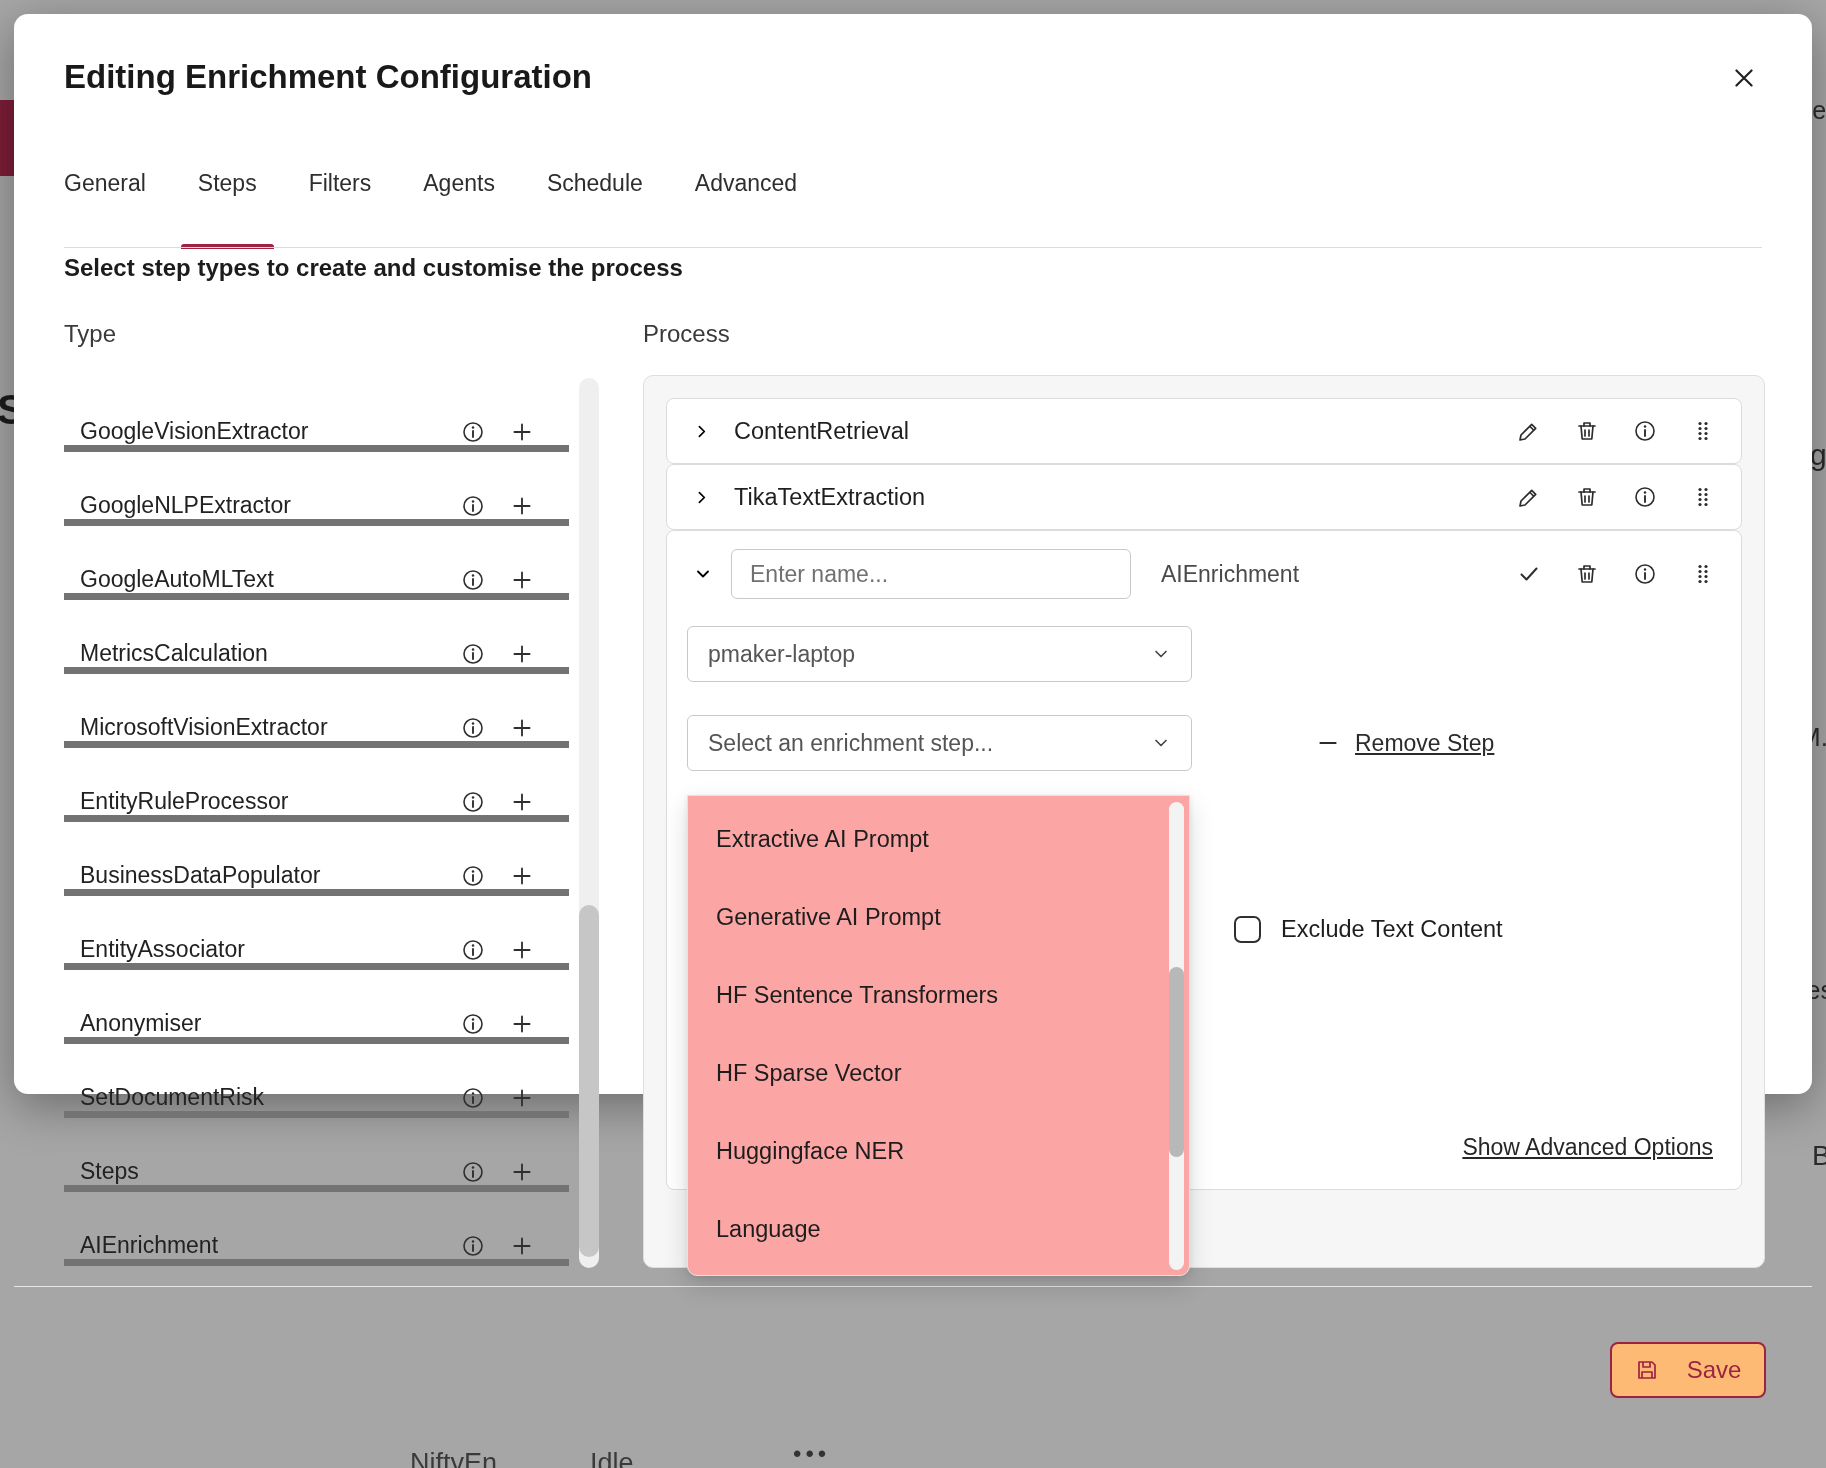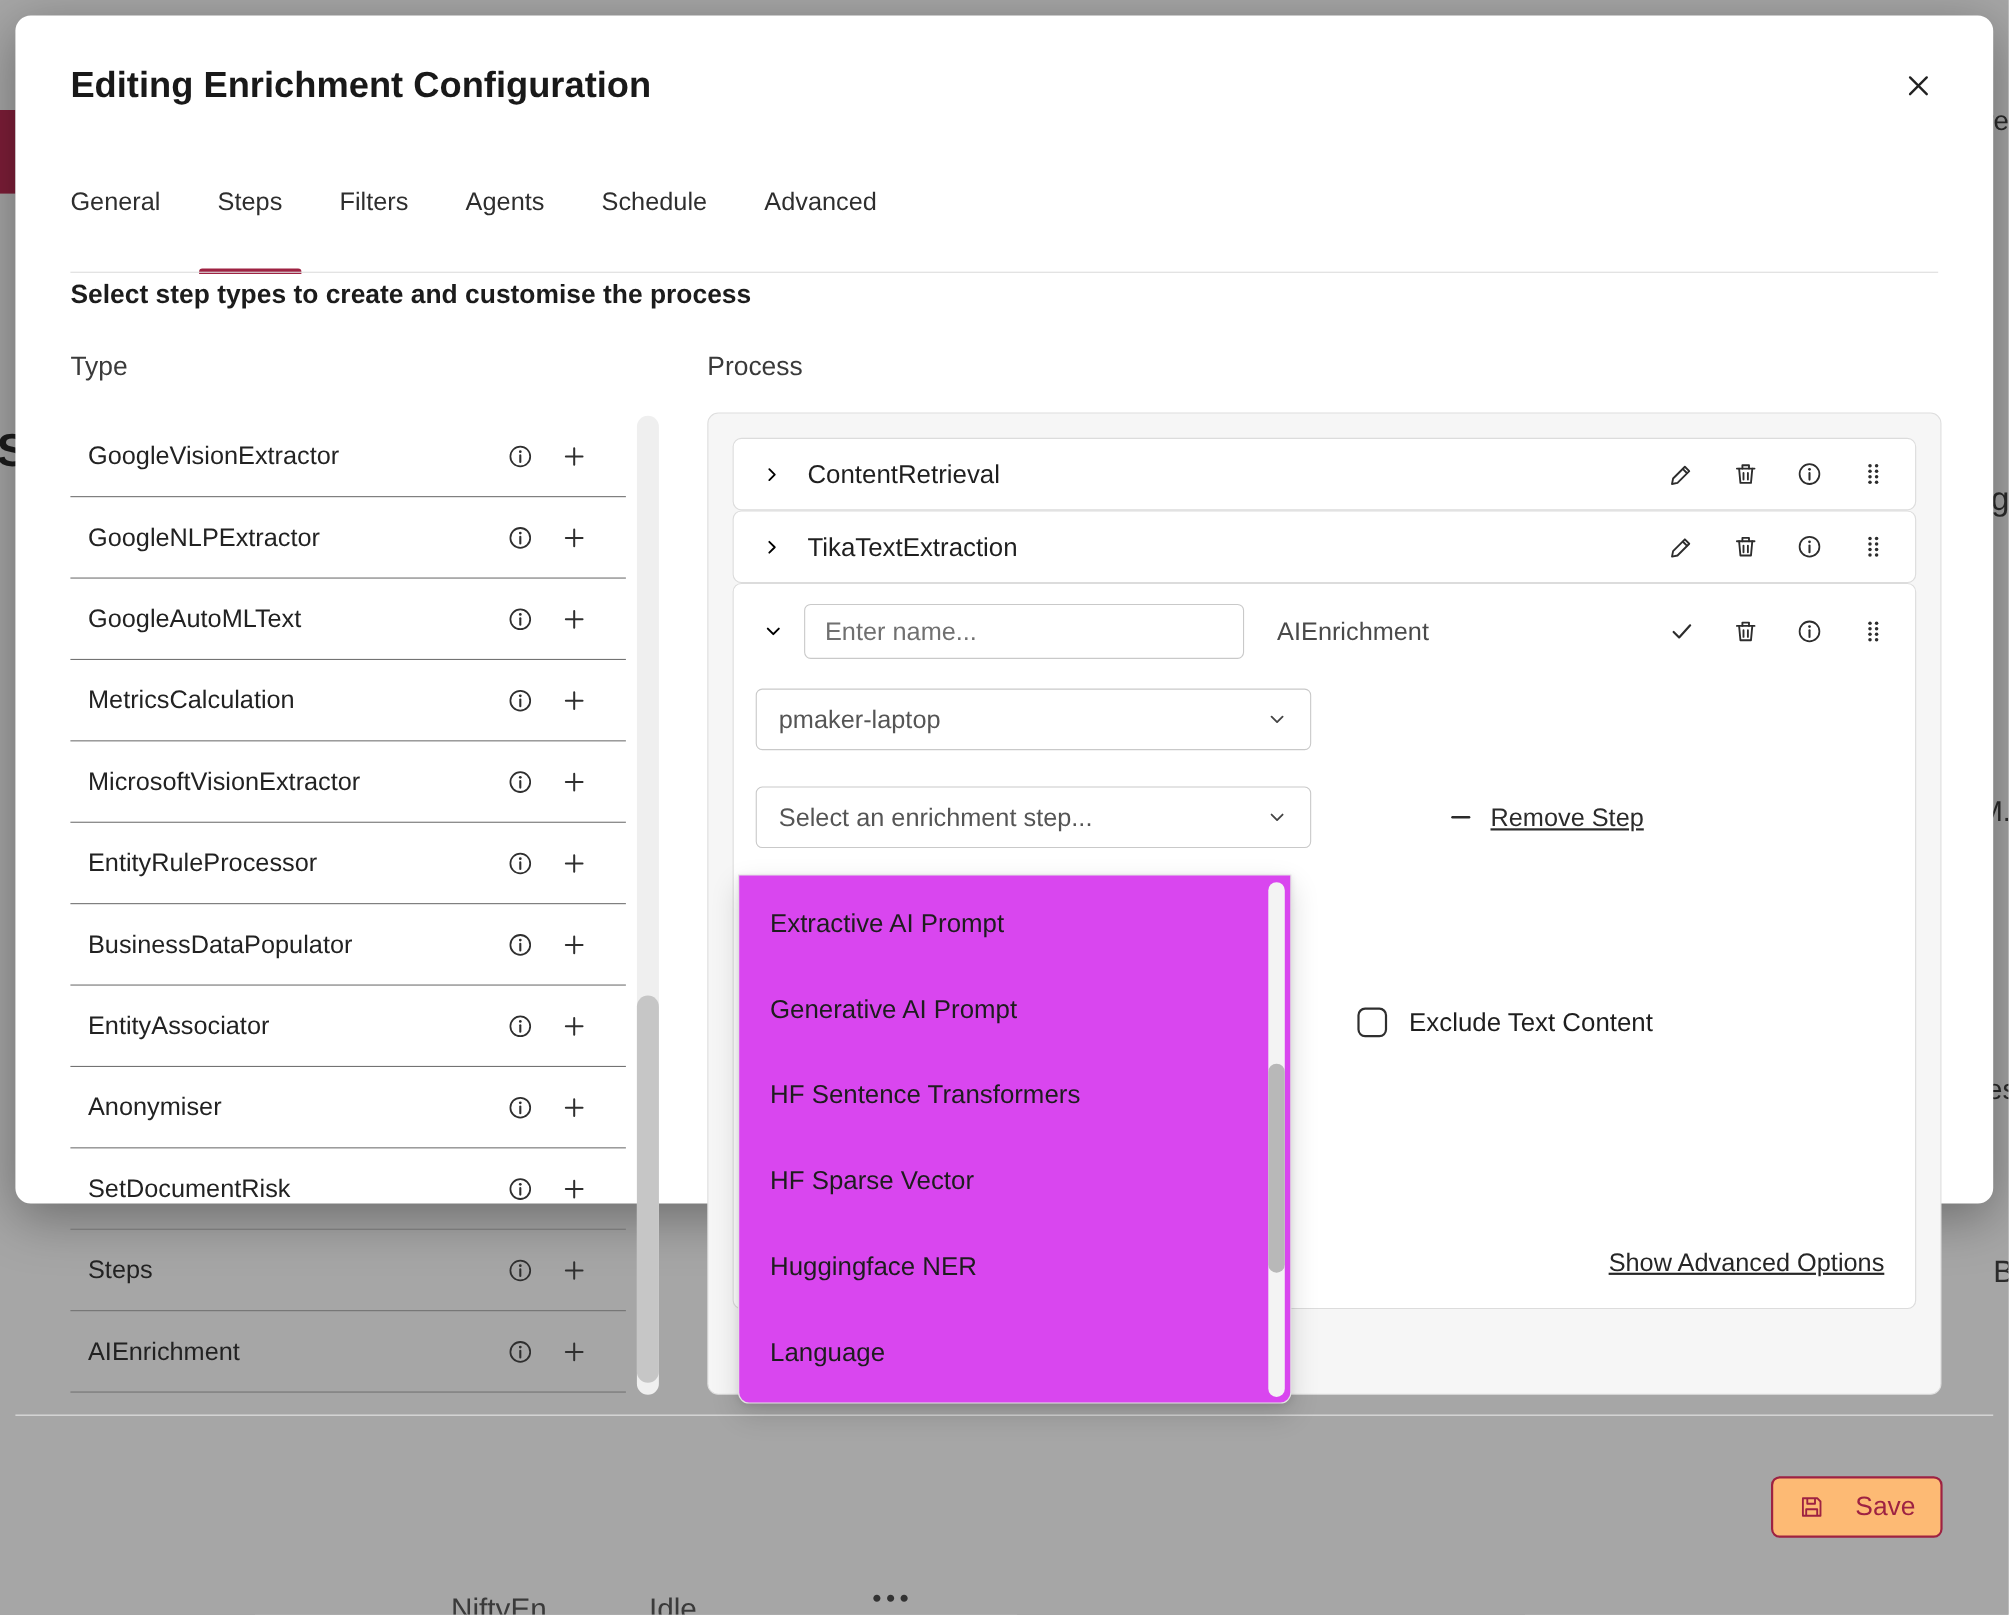--- a/index.html
+++ b/index.html
@@ -41,21 +41,21 @@
   }
   .tabs-divider { position:absolute; left:50px; right:50px; top:233px; height:1px; background:#dcdcdc; }
 
   .subtitle { position:absolute; left:50px; top:240px; font-size:24px; font-weight:600; color:#1c1c1c; }
   .col-label { position:absolute; top:306px; font-size:24px; color:#3a3a3a; }
   .col-label-type { left:50px; }
   .col-label-process { left:629px; }
 
   
   .type-list { position:absolute; left:50px; top:364px; width:505px; }
-  .type-row { height:74px; display:flex; align-items:center; border-bottom:1px solid #737373; }
+  .type-row { height:74px; display:flex; align-items:flex-end; border-bottom:7px solid #737373; }
   .type-row-label { font-size:23px; color:#222; padding-left:16px; flex:1; }
   .row-icons { display:flex; align-items:center; gap:24px; padding-right:34px; color:#2f2f2f; }
   .type-scrollbar { position:absolute; left:565px; top:364px; width:20px; height:890px; background:#efefef; border-radius:10px; }
   .type-scroll-thumb { position:absolute; left:0; width:20px; top:527px; height:352px; background:#c6c6c6; border-radius:10px; }
 
   
   .process-panel {
     position:absolute; left:629px; top:361px; width:1122px; height:893px;
     background:#f6f6f6; border:1px solid #dedede; border-radius:10px; padding:22px;
   }
@@ -91,21 +91,21 @@
     position:absolute; left:648px; top:184px; height:56px;
     display:flex; align-items:center; gap:14px; color:#2b2b2b; cursor:pointer;
   }
   .remove-label { font-size:23px; text-decoration:underline; }
 
   .exclude-row { position:absolute; left:567px; top:385px; display:flex; align-items:center; gap:20px; }
   .checkbox { width:27px; height:27px; border:2px solid #2f2f2f; border-radius:7px; background:#fff; cursor:pointer; }
   .exclude-label { font-size:23.5px; color:#1e1e1e; }
 
   .dropdown-menu {
-    position:absolute; left:4px; top:264px; width:503px; height:481px; background:#d946ef;
+    position:absolute; left:20px; top:264px; width:503px; height:481px; background:#fca5a5;
     border:1px solid #e3e3e3; border-radius:0 0 10px 10px;
     box-shadow:0 10px 26px rgba(0,0,0,.14), 0 2px 6px rgba(0,0,0,.08); z-index:5;
   }
   .menu-items { padding-top:4px; }
   .dropdown-item { height:78px; display:flex; align-items:center; padding-left:28px; font-size:23.5px; color:#1d1d1d; cursor:pointer; }
   .menu-scrollbar { position:absolute; right:5px; top:6px; width:15px; height:468px; background:#f3f3f3; border-radius:8px; }
   .menu-thumb { position:absolute; left:0; width:15px; top:165px; height:190px; background:#b8b8b8; border-radius:8px; }
 
   .advanced-link {
     position:absolute; right:28px; bottom:28px; font-size:23px; color:#262626;

